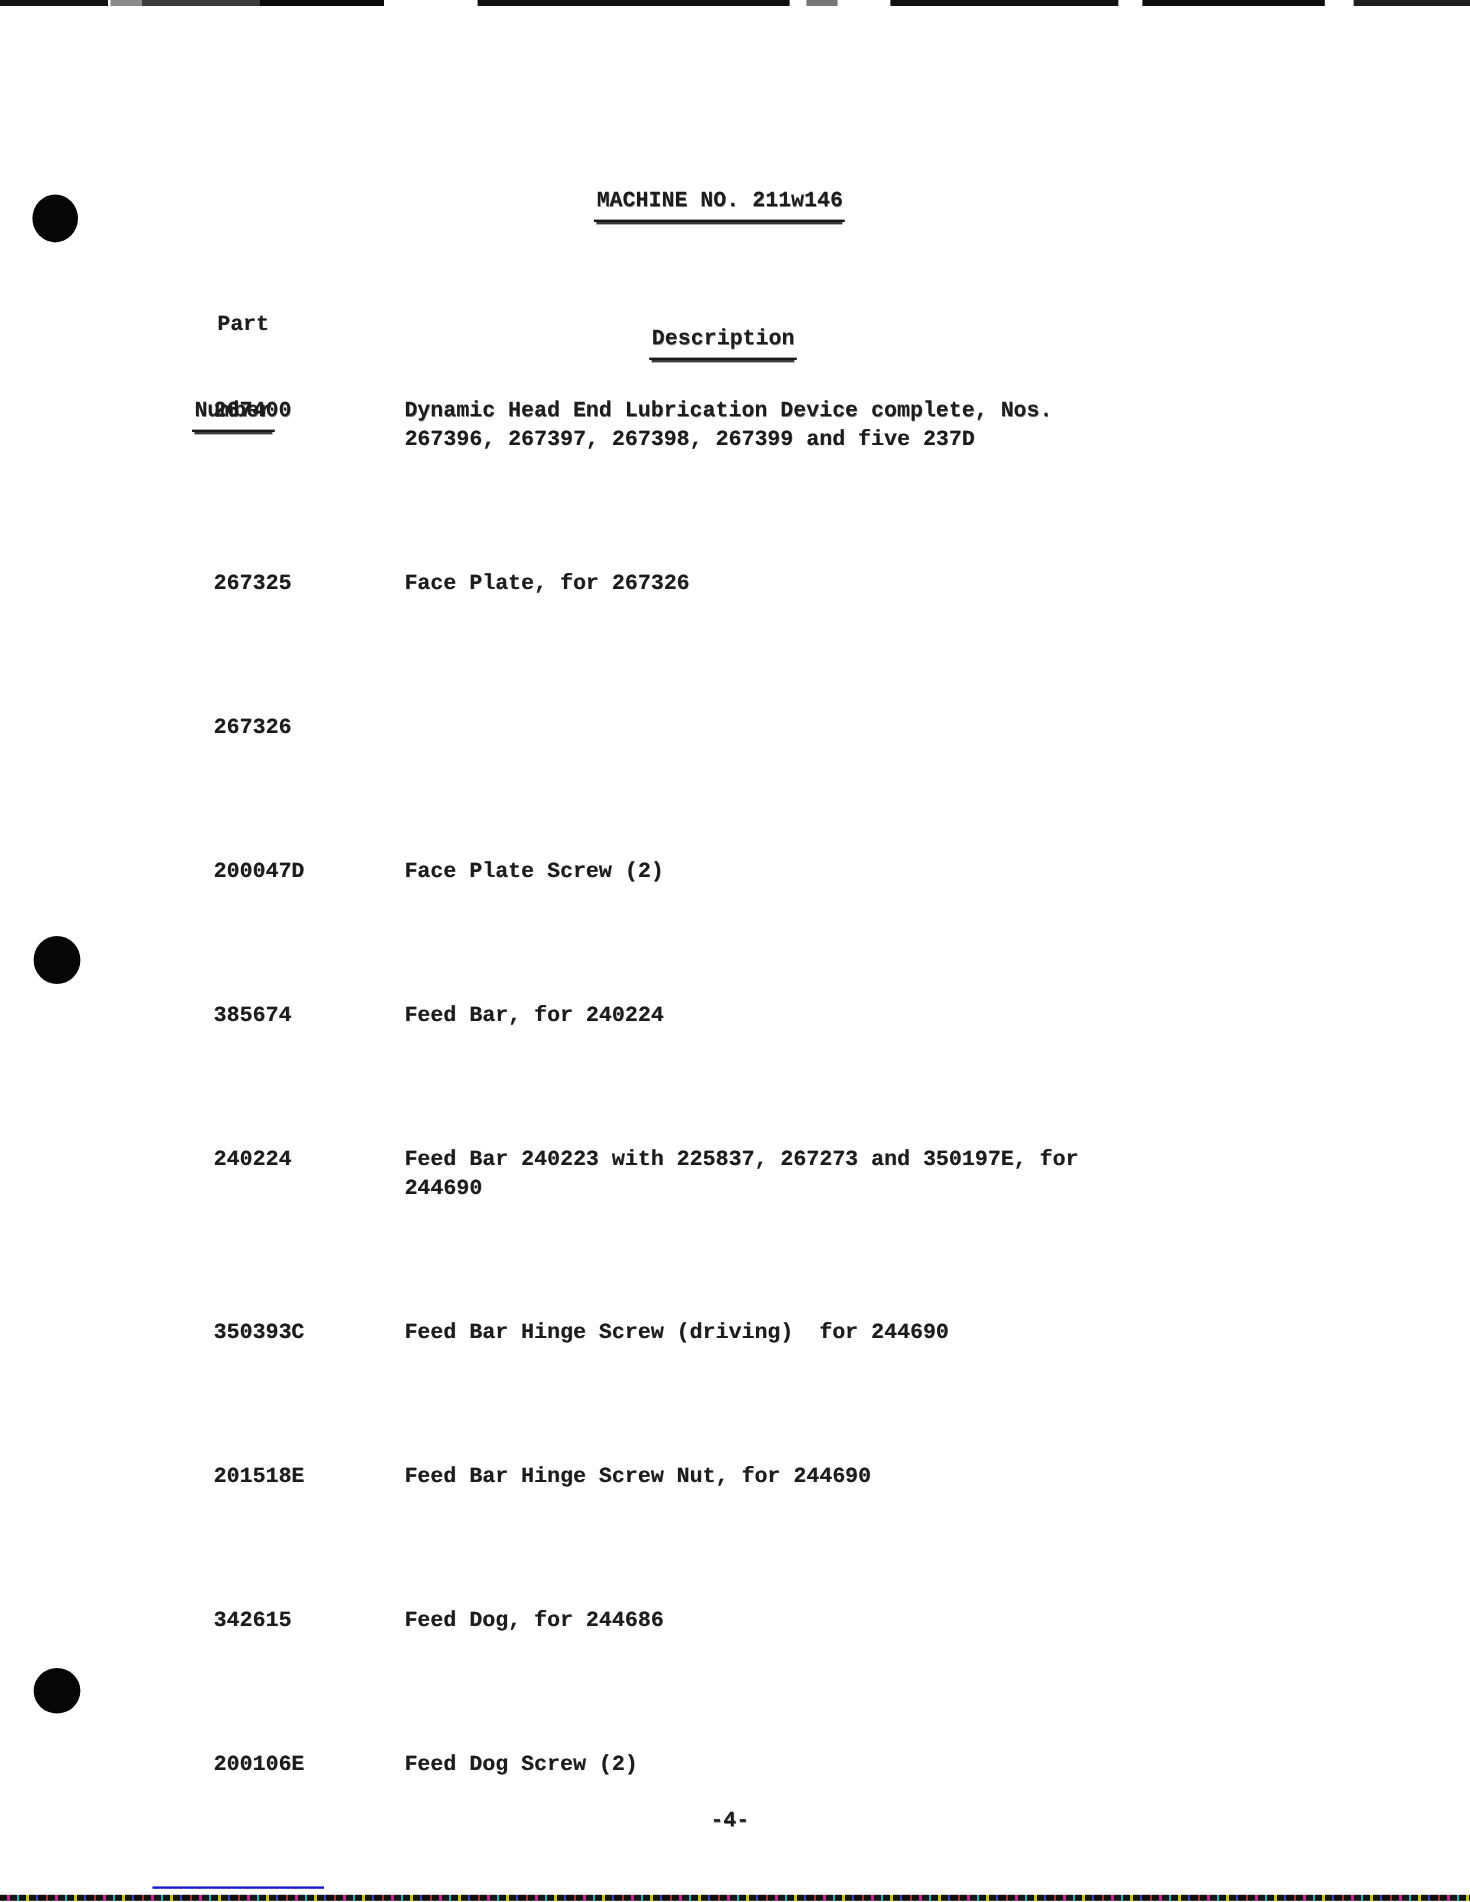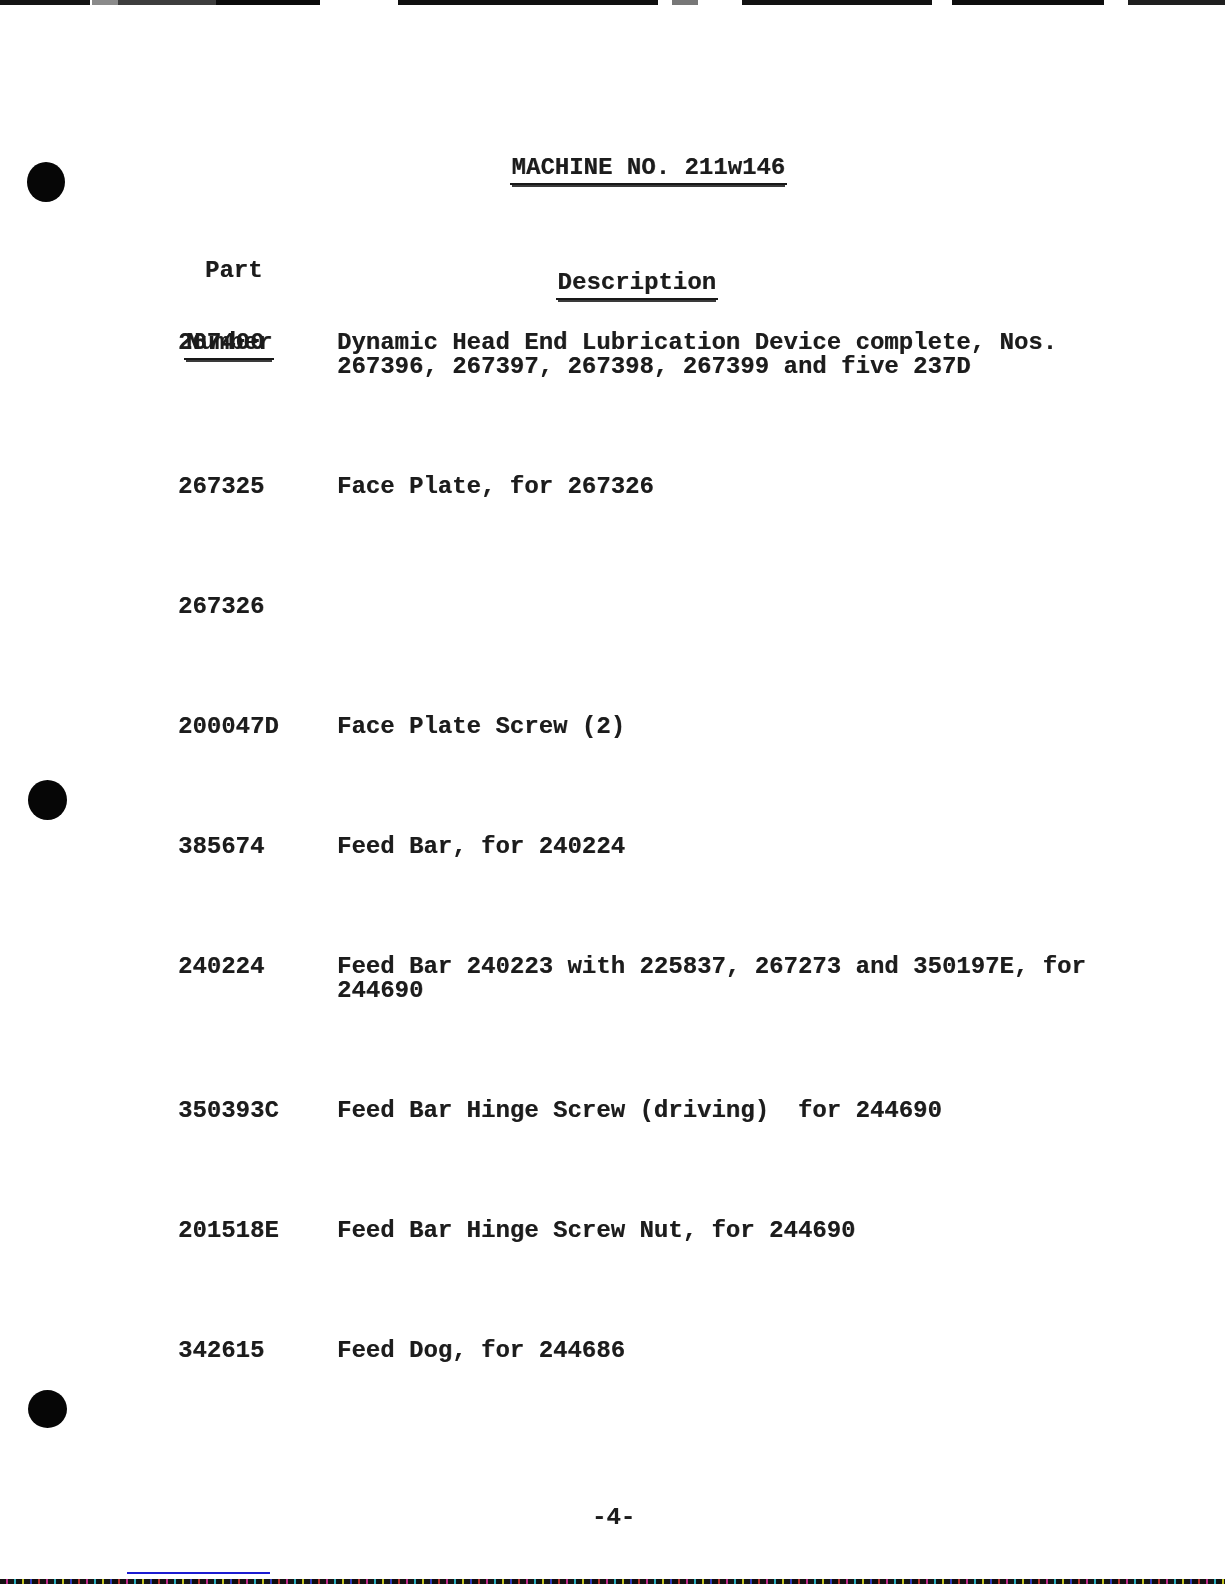--- a/index.html
+++ b/index.html
@@ -22,33 +22,33 @@
   .top-edge i{position:absolute;top:0;height:5px;display:block;}
 
   
   .hole{position:absolute;background:#060606;border-radius:50%;}
   .hole-1{left:27px;top:162px;width:38px;height:40px;}
   .hole-2{left:28px;top:780px;width:39px;height:40px;}
   .hole-3{left:28px;top:1390px;width:39px;height:38px;}
 
   
   .typed{
-    font-size:24px;line-height:24px;font-weight:700;
+    font-size:18px;line-height:24px;font-weight:700;
     letter-spacing:0;white-space:pre-wrap;
     text-shadow:0.4px 0.2px 0 rgba(20,20,20,.55);
   }
   .dbl-underline{
     display:inline-block;
     border-bottom:2px solid #181818;
     box-shadow:0 4px 0 -2px #3a3a3a;
     padding:0 2px 3px 2px;
   }
 
   .title{position:absolute;left:452px;top:132px;}
-  .col1-head{position:absolute;left:184px;top:211px;}
+  .col1-head{position:absolute;left:160px;top:211px;}
   .col1-head .l1{padding-left:21px;}
   .col2-head{position:absolute;left:498px;top:247px;}
 
   .rows{position:absolute;left:178px;top:283px;width:990px;}
   .row{display:flex;margin-bottom:24px;}
   .row .part{width:159px;flex:0 0 159px;}
   .row .desc{width:810px;}
 
   .pageno{position:absolute;left:592px;top:1506px;}
 
@@ -138,20 +138,24 @@
   <div class="row">
     <div class="part">201518E</div>
     <div class="desc">Feed Bar Hinge Screw Nut, for 244690</div>
   </div>
 
   <div class="row">
     <div class="part">342615</div>
     <div class="desc">Feed Dog, for 244686</div>
   </div>
 
+  <div class="row">
+    <div class="part">200106E</div>
+    <div class="desc">Feed Dog Screw (2)</div>
+  </div>
 
   
 
   
 
   
 
   
 
   

